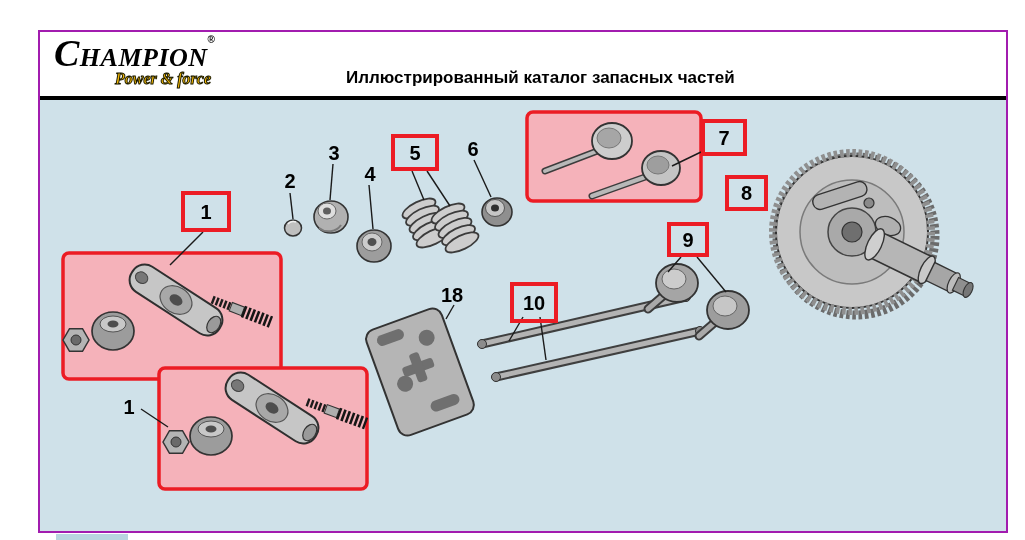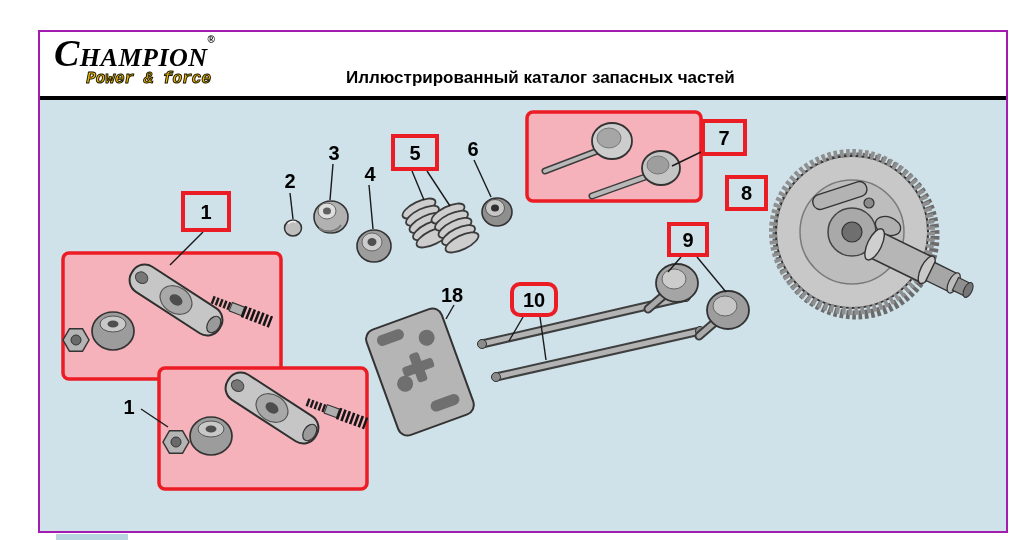--- a/index.html
+++ b/index.html
@@ -21,21 +21,21 @@
 
   .logo { position:absolute; left:14px; top:2px; }
   .brand {
     display:inline-block; font-family:"Liberation Serif", serif;
     font-style:italic; font-weight:700; font-size:26px; line-height:1.05;
     letter-spacing:0.5px;
   }
   .brand::first-letter { font-size:38px; }
   .reg { font-size:10px; vertical-align:top; font-weight:700; }
   .tagline {
-    font-family:Liberation Mono, monospace; font-style:italic; font-weight:700;
+    font-family:Liberation Serif, serif; font-style:italic; font-weight:700;
     font-size:16px; line-height:1; color:#f2b705;
     -webkit-text-stroke:0.9px #1a1a00;
     text-shadow:0 0 1px #000;
     text-align:right; margin-top:-3px; padding-right:4px;
   }
   .title { position:absolute; left:306px; bottom:8px; font-size:17px; font-weight:700;text-align:right; }
   .model { position:absolute; right:48px; bottom:8px; font-size:16px; font-weight:400; }
 
   svg.drawing { position:absolute; inset:0; width:1025px; height:540px; z-index:5; pointer-events:none; }
 
@@ -250,17 +250,17 @@
   <div class="callout boxed" style="left:181px; top:191px; width:50px; height:41px;">1</div>
   <div class="callout plain" style="left:118px; top:396px; width:22px; height:22px;">1</div>
   <div class="callout plain" style="left:279px; top:170px; width:22px; height:22px;">2</div>
   <div class="callout plain" style="left:323px; top:142px; width:22px; height:22px;">3</div>
   <div class="callout plain" style="left:359px; top:163px; width:22px; height:22px;">4</div>
   <div class="callout boxed" style="left:391px; top:134px; width:48px; height:37px;">5</div>
   <div class="callout plain" style="left:462px; top:138px; width:22px; height:22px;">6</div>
   <div class="callout boxed" style="left:701px; top:119px; width:46px; height:37px;">7</div>
   <div class="callout boxed" style="left:725px; top:175px; width:43px; height:36px;">8</div>
   <div class="callout boxed" style="left:667px; top:222px; width:42px; height:35px;">9</div>
-  <div class="callout boxed" style="left:510px; top:282px; width:48px; height:35px;border-radius:10px;">10</div>
+  <div class="callout boxed" style="left:510px; top:282px; width:48px; height:41px;">10</div>
   <div class="callout plain" style="left:438px; top:284px; width:28px; height:22px;">18</div>
 
   <div class="bottom-chip"></div>
 </div>
 
 </body></html>

